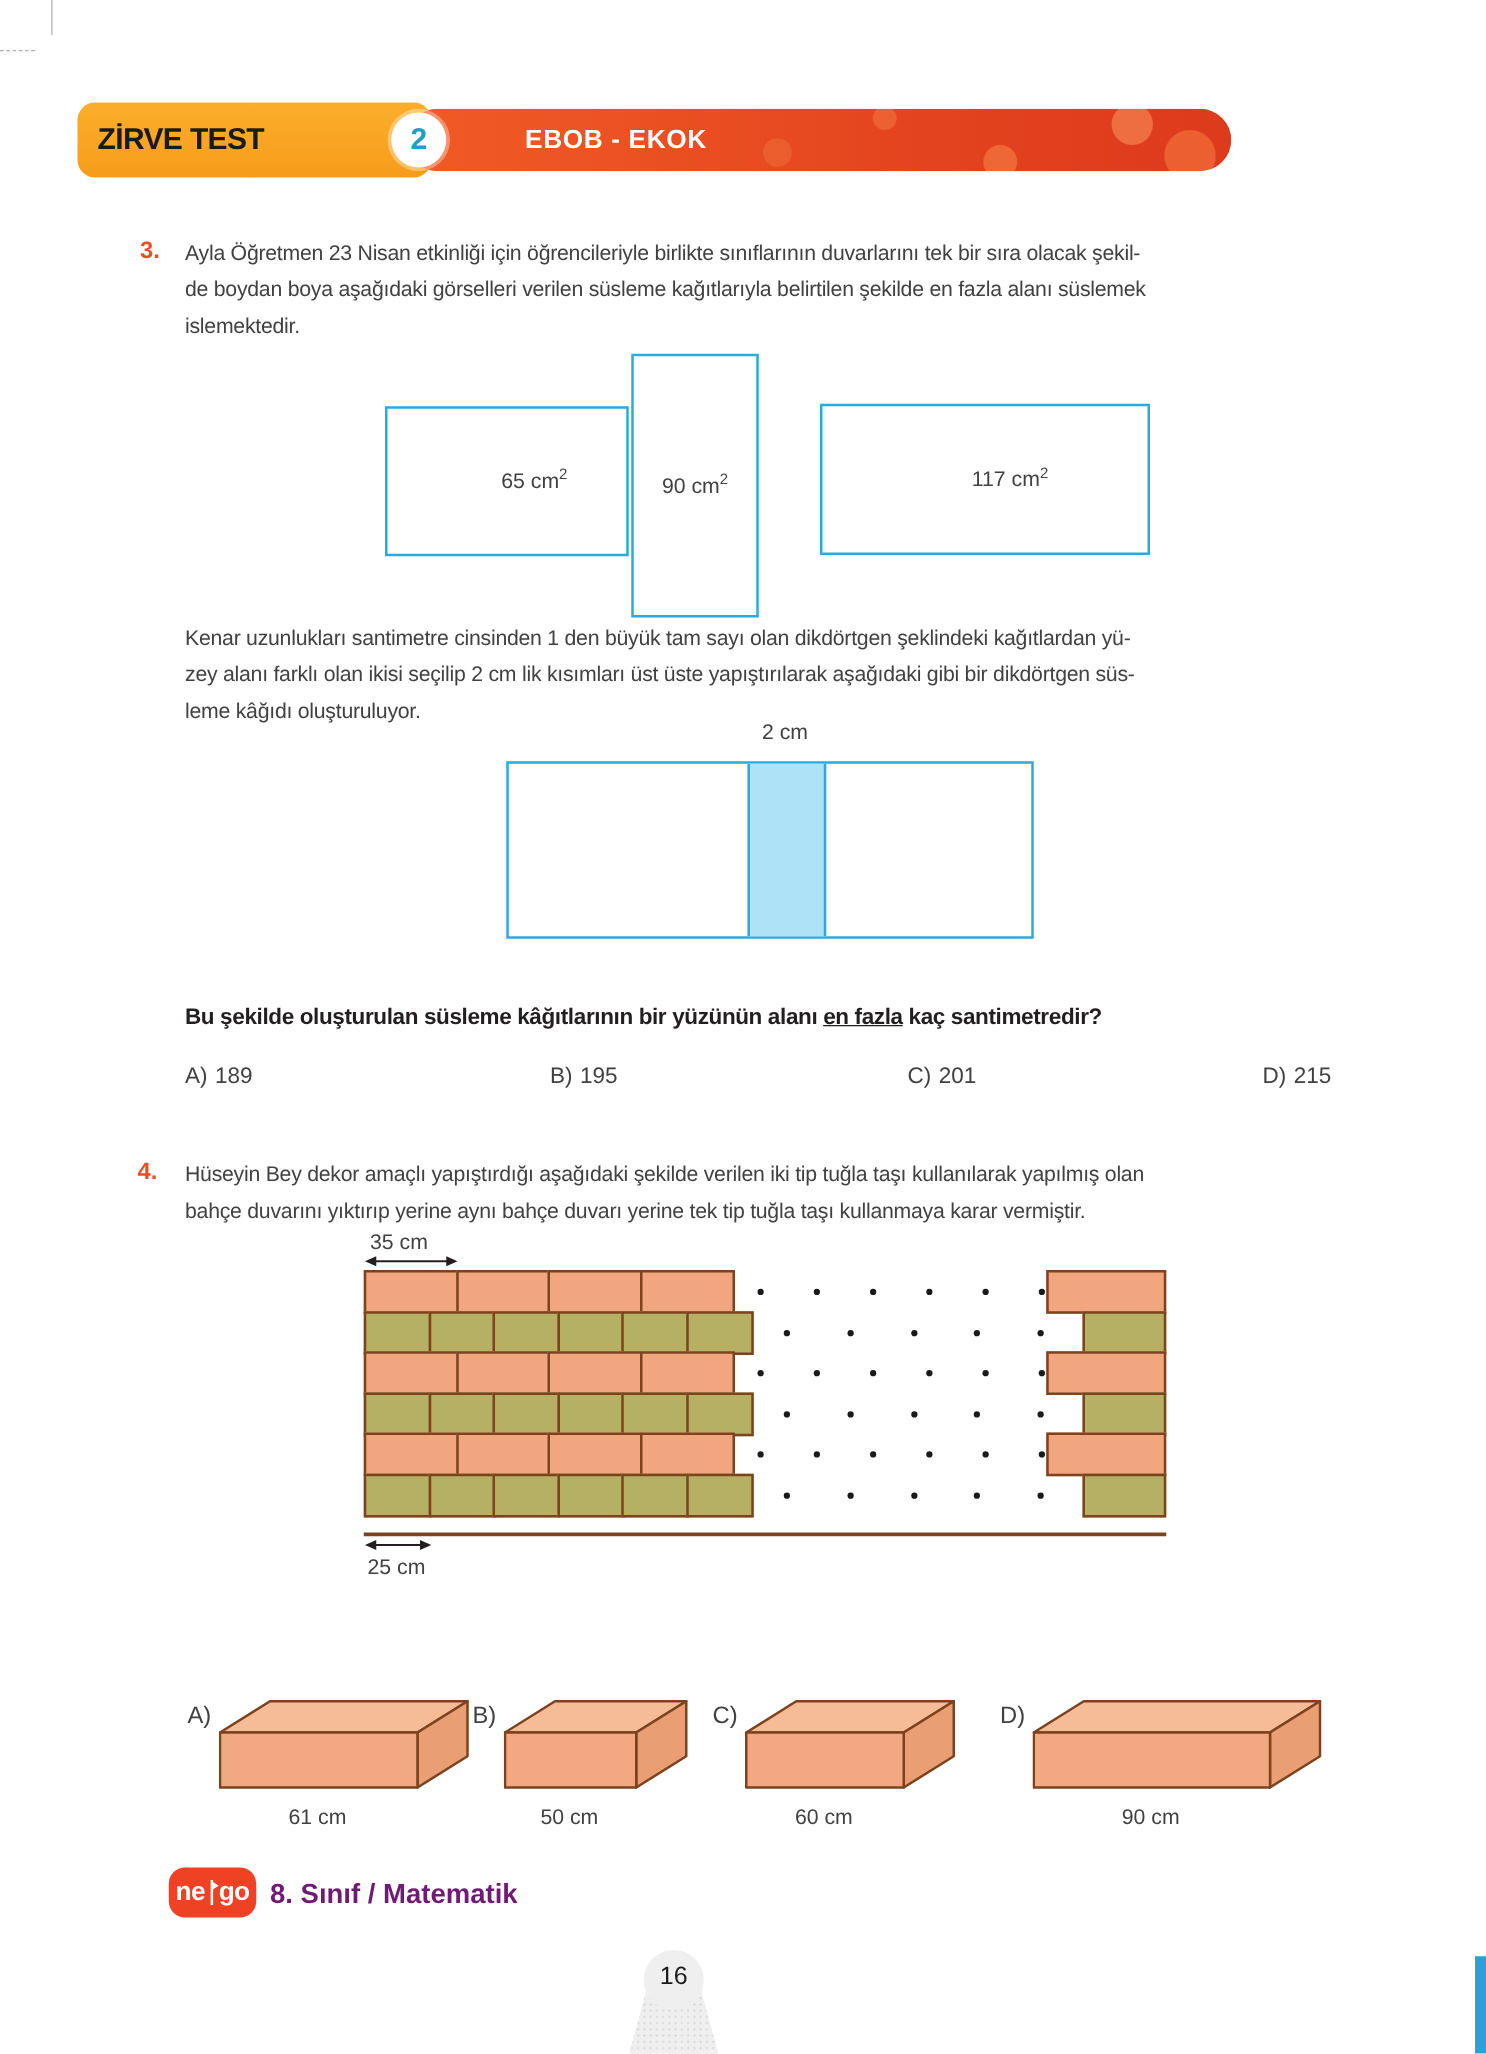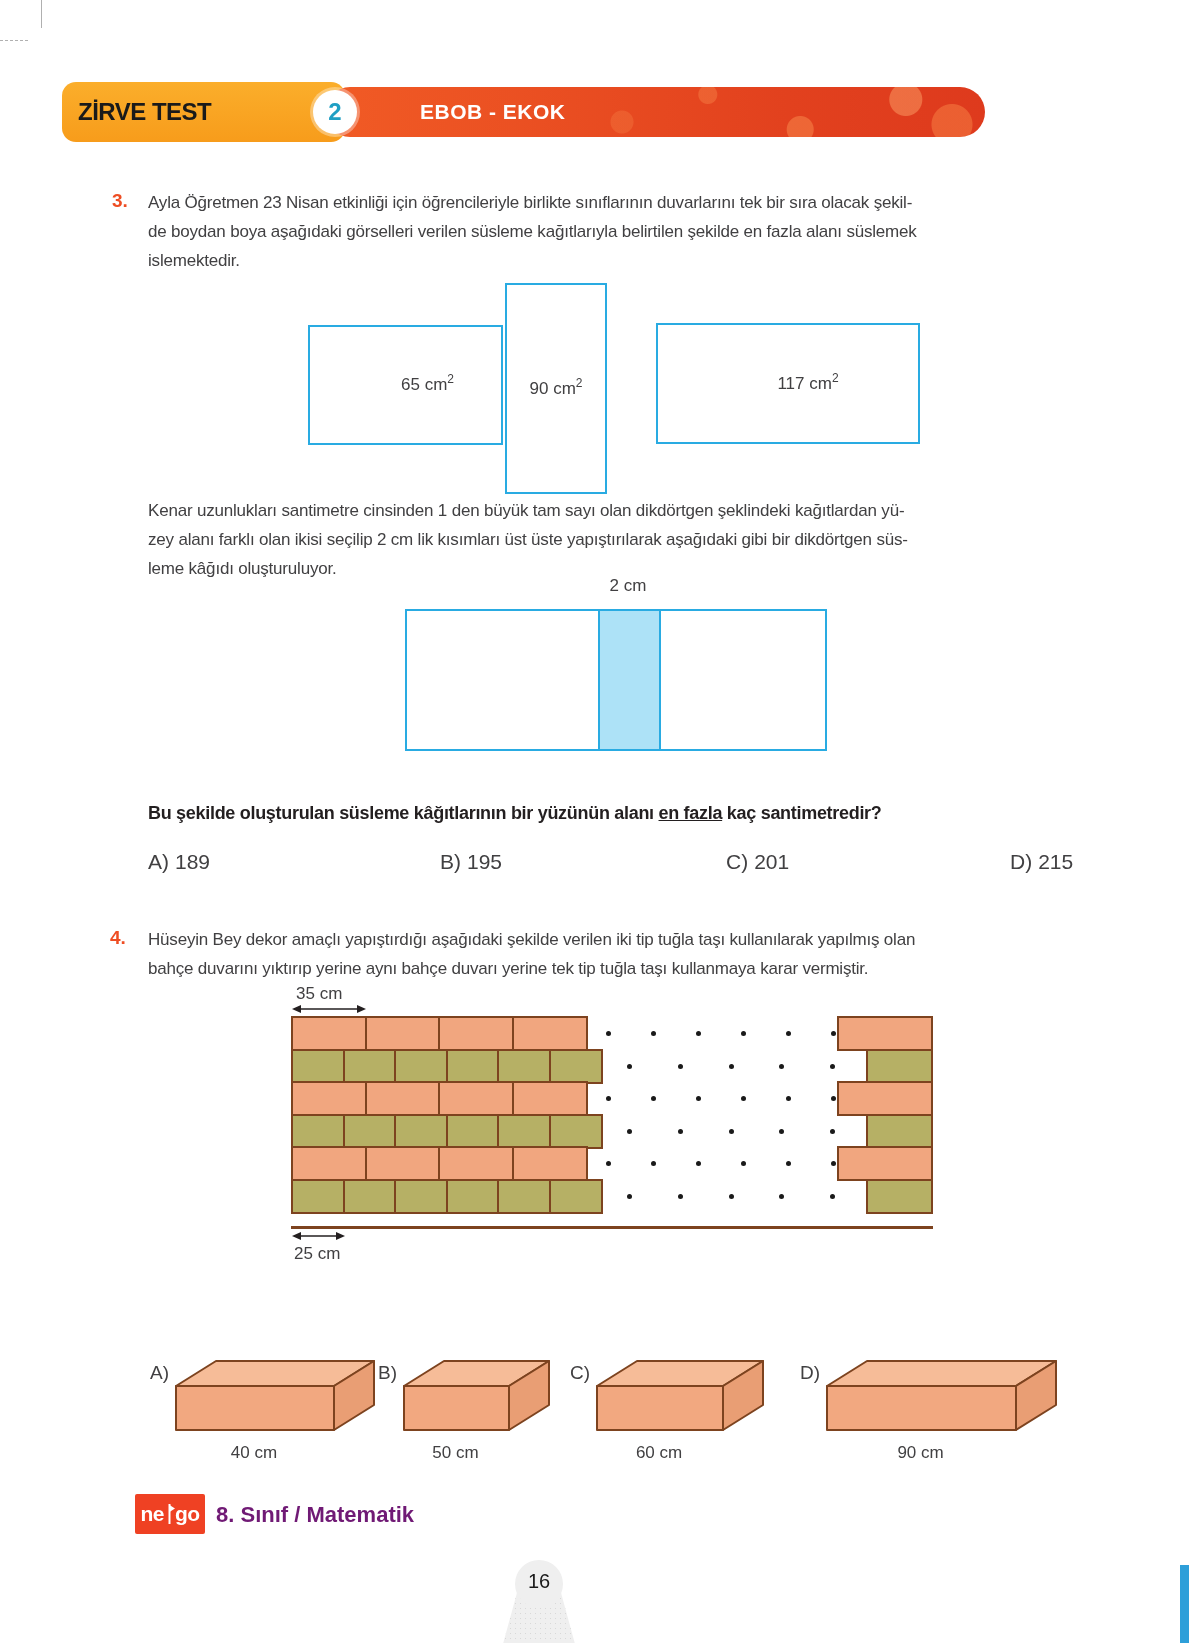--- a/index.html
+++ b/index.html
@@ -42,21 +42,21 @@
       align-items:center;justify-content:center;font-size:17px;color:#414042;}
   .paper sup{font-size:12px;vertical-align:super;line-height:0;}
 
   
   .ov-label{position:absolute;font-size:17px;color:#414042;}
   .ov-rect{position:absolute;border:2px solid #29ABE2;background:#fff;}
   .ov-strip{position:absolute;top:0;bottom:0;background:#ADE2F7;
       border-left:2px solid #29ABE2;border-right:2px solid #29ABE2;}
 
   
-  .choice{position:absolute;font-size:21px;color:#414042;white-space:nowrap;}
+  .choice{position:absolute;font-size:18px;color:#414042;white-space:nowrap;}
   .choice .cv{margin-left:6px;}
 
   
   .dimlabel{position:absolute;font-size:17px;color:#414042;}
 
   
   .wall{position:absolute;left:291px;top:1016px;width:642px;height:213px;}
   .wrow{position:relative;height:35px;}
   .wrow + .wrow{margin-top:-2.5px;}
   .wleft{position:absolute;left:0;top:0;height:100%;display:flex;}
@@ -74,21 +74,21 @@
   .wall-base{position:absolute;left:0;right:0;bottom:0;height:3px;background:#7D431F;}
 
   
   .opt{position:absolute;display:flex;align-items:flex-start;}
   .opt .olet{font-size:19px;color:#414042;margin-right:6px;margin-top:2px;}
   .opt .ocol{display:flex;flex-direction:column;align-items:flex-start;}
   .opt .olabel{font-size:17px;color:#414042;text-align:center;margin-top:6px;}
 
   
   .logo{position:absolute;left:135px;top:1494px;width:70px;height:40px;background:#EF4123;
-      border-radius:2px;display:flex;align-items:center;justify-content:center;}
+      border-radius:13px;display:flex;align-items:center;justify-content:center;}
   .logo .lt{color:#fff;font-size:21px;font-weight:bold;letter-spacing:-0.5px;}
   .subject{position:absolute;left:216px;top:1502px;font-size:22px;font-weight:bold;color:#701a75;}
   .badge{position:absolute;left:503px;top:1560px;width:72px;height:84px;}
   .badge .bcirc{position:absolute;left:12px;top:0;width:48px;height:48px;border-radius:50%;background:#EFEFEF;}
   .badge .bskirt{position:absolute;left:0;top:26px;width:72px;height:58px;background:#EFEFEF;
       background-image:radial-gradient(#d8d8d8 0.8px, transparent 1px);background-size:5px 5px;
       clip-path:polygon(22% 0, 78% 0, 100% 100%, 0 100%);}
   .badge .bnum{position:absolute;left:0;top:10px;width:72px;text-align:center;
       font-size:20px;color:#1a1a1a;}
 </style>
@@ -286,21 +286,21 @@
 
 
   <div class="opt" style="left:150px;top:1360px;">
     <span class="olet">A)</span>
     <div class="ocol">
       <div class="brick3d"><svg width="201" height="73">
             <polygon points="1,26 41,1 199,1 159,26" fill="#F6BC98" stroke="#7D431F" stroke-width="2" stroke-linejoin="round"></polygon>
             <polygon points="159,26 199,1 199,45 159,70" fill="#E99E74" stroke="#7D431F" stroke-width="2" stroke-linejoin="round"></polygon>
             <polygon points="1,26 159,26 159,70 1,70" fill="#F2A880" stroke="#7D431F" stroke-width="2" stroke-linejoin="round"></polygon>
           </svg></div>
-      <div class="olabel" style="width: 158px;">40 cm</div>
+      <div class="olabel" style="width: 158px;">61 cm</div>
     </div>
   </div>
   <div class="opt" style="left:378px;top:1360px;">
     <span class="olet">B)</span>
     <div class="ocol">
       <div class="brick3d"><svg width="148" height="73">
             <polygon points="1,26 41,1 146,1 106,26" fill="#F6BC98" stroke="#7D431F" stroke-width="2" stroke-linejoin="round"></polygon>
             <polygon points="106,26 146,1 146,45 106,70" fill="#E99E74" stroke="#7D431F" stroke-width="2" stroke-linejoin="round"></polygon>
             <polygon points="1,26 106,26 106,70 1,70" fill="#F2A880" stroke="#7D431F" stroke-width="2" stroke-linejoin="round"></polygon>
           </svg></div>

